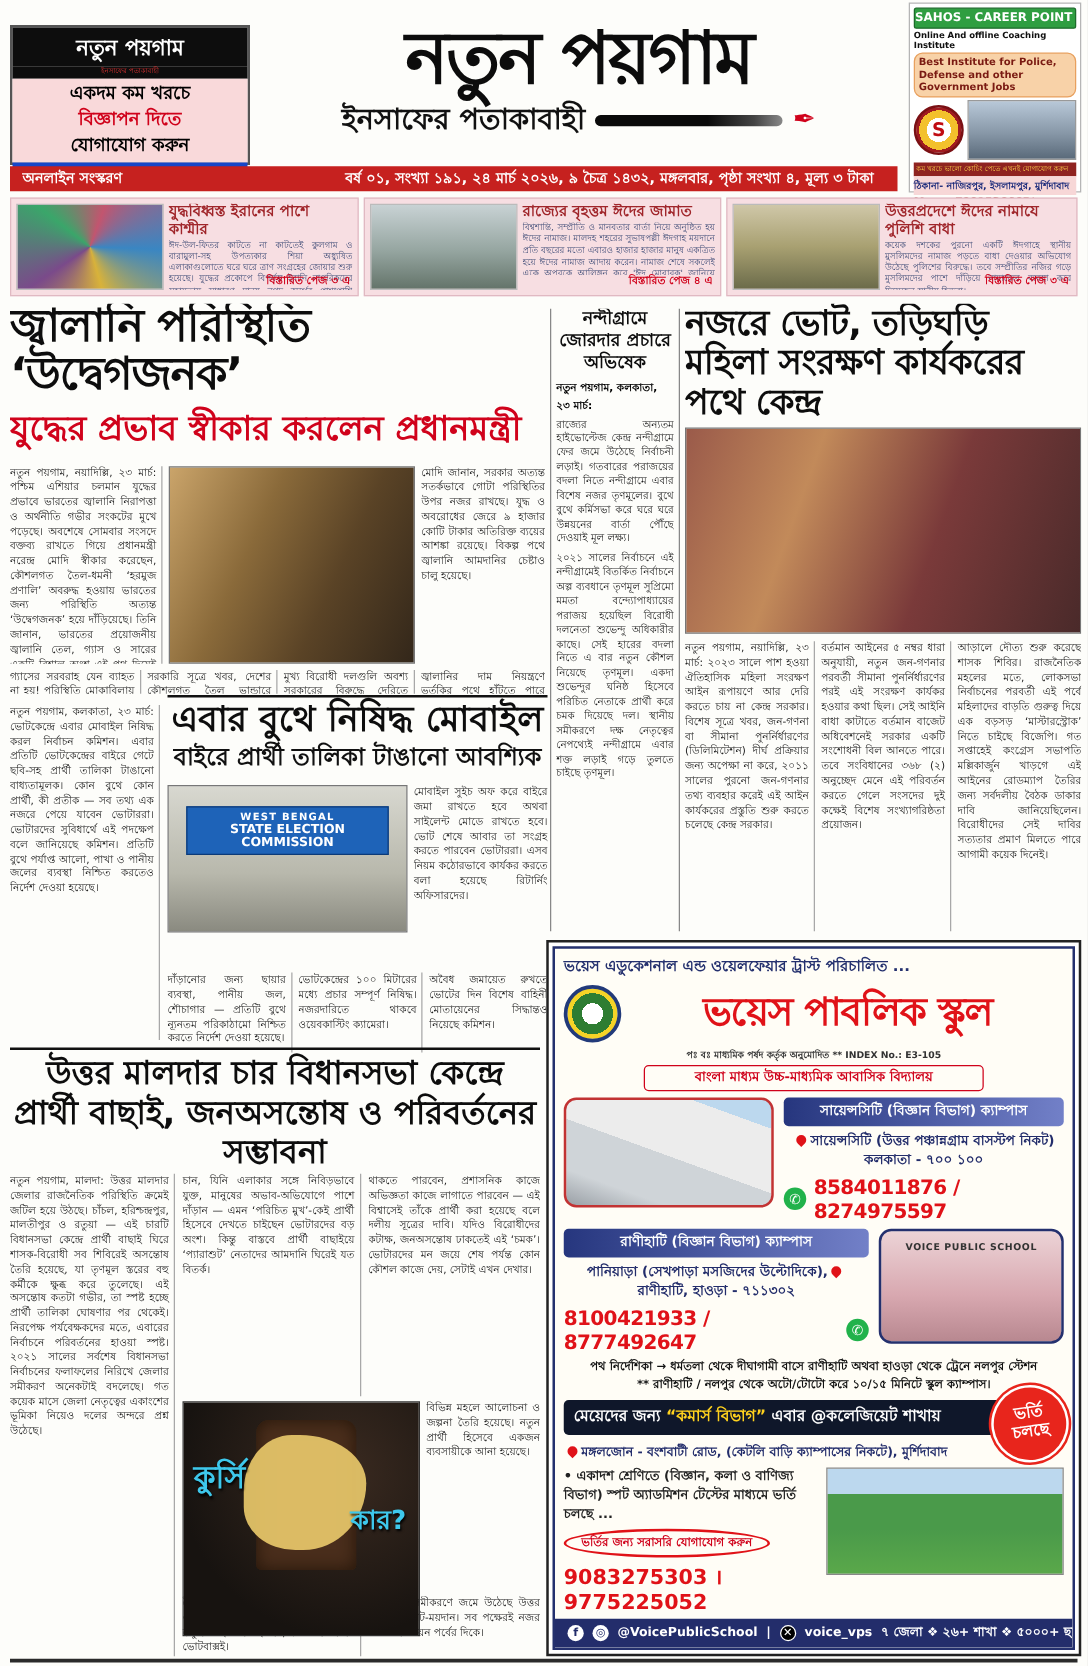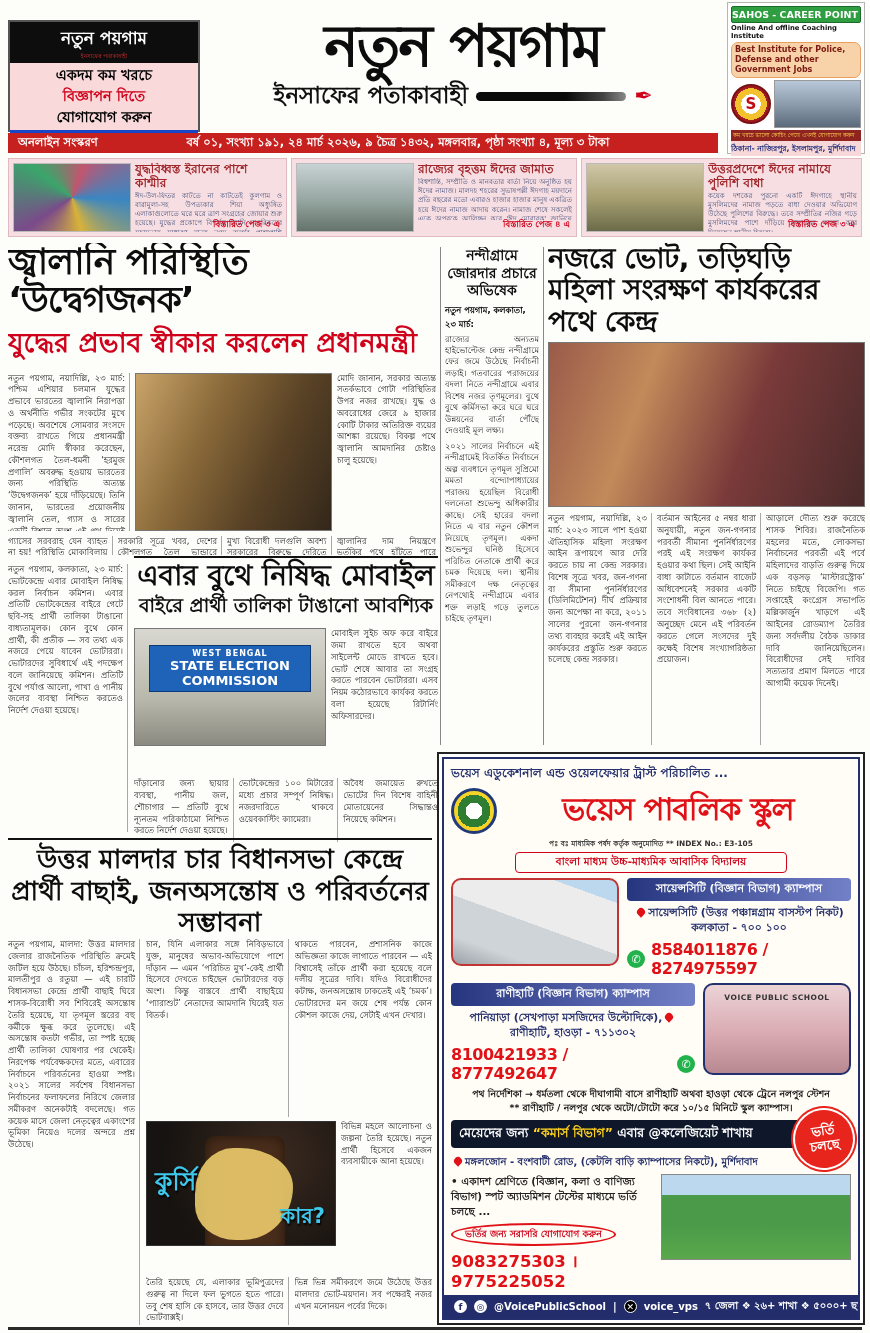--- a/index.html
+++ b/index.html
@@ -33,21 +33,21 @@
   .sa-row { display:flex; gap:3px; margin-top:2px; height:48px; align-items:center; }
   .sa-logo { width:40px; height:40px; border-radius:50%; border:2px solid #7a1014; background:radial-gradient(circle,#fff 0 38%,#f3c12c 38% 62%, #a01b20 62%); color:#c00c12; font-weight:900; font-size:15px; display:flex; align-items:center; justify-content:center; flex:none; }
   .sa-photo { flex:1; height:48px; background:linear-gradient(#b8c8d8,#8898a8 55%,#5a6a7a); border:1px solid #999; }
   .sa-strip { background:#8f2320; color:#ffd34d; font-size:5.6px; padding:1px 2px; margin-top:2px; }
   .sa-addr { background:#f7d7d7; color:#1a2a7a; font-size:7.6px; font-weight:bold; padding:1px 0; }
   .sa-mob { font-size:8.6px; font-weight:bold; color:#9c1a1a; padding-top:1px; }
 
   
   .date-bar { left:8px; top:133px; width:710px; height:20px; background:#c6211f; color:#fff; display:flex; align-items:center; }
   .db-online { font-weight:bold; font-size:11.5px; padding:0 10px; white-space:nowrap; }
-  .db-info { flex:1; text-align:center; font-weight:bold; font-size:11.5px; padding-right:30px; white-space:nowrap; }
+  .db-info { flex:1; text-align:right; font-weight:bold; font-size:11.5px; padding-right:19px; white-space:nowrap; }
 
   
   .brief { top:158px; height:79px; background:#f7dee2; border:1px solid #e0b9c2; display:flex; gap:4px; padding:4px; }
   .brief-img { width:118px; height:69px; flex:none; border:1px solid #bbb; }
   .bi-1 { background:conic-gradient(from 20deg,#c2556f,#3a86c2,#d8b23a,#7a4a8a,#3aa66a,#c2556f); }
   .bi-2 { background:linear-gradient(#c8d2d4,#95a5a0 55%,#64746a); }
   .bi-3 { background:linear-gradient(#cfc7a8,#a8a071 50%,#6b6b4a); }
   .brief-text { flex:1; position:relative; overflow:hidden; }
   .brief-headline { color:#a0262b; font-weight:bold; font-size:12px; line-height:1.15; }
   .brief-body { font-size:7px; line-height:1.32; color:#44507a; text-align:justify; height:42px; overflow:hidden; margin-top:1px; }
@@ -65,21 +65,21 @@
   
   .booth { left:8px; top:556px; width:430px; height:278px; }
   .booth-left { position:absolute; left:0; top:8px; width:120px; height:268px; }
   .booth-main { position:absolute; left:126px; top:0; width:304px; height:278px; border-top:2px solid #111; padding-top:3px; }
   .booth-headline { font-size:28px; font-weight:900; text-align:center; line-height:1.05; color:#0d0d0d; }
   .booth-subhead { font-size:19px; font-weight:800; text-align:center; color:#111; margin-top:1px; }
   .booth-row { display:flex; gap:5px; margin-top:5px; height:146px; }
   .booth-photo { width:192px; height:118px; flex:none; border:1px solid #777; background:linear-gradient(#d8d8d0,#b8b8ac 60%,#8a8a80); position:relative; }
   .wbsec-sign { background:#1e63b8; color:#fff; text-align:center; margin:16px 14px 0; padding:3px 2px; border:1px solid #0c3a78; }
   .wbsec-1 { font-size:8px; font-weight:bold; letter-spacing:1px; }
-  .wbsec-2 { font-size:13px; font-weight:bold; }
+  .wbsec-2 { font-size:10px; font-weight:bold; }
   .booth-bottom { display:flex; gap:5px; margin-top:4px; height:64px; }
   .booth-bottom > div { flex:1; }
 
   
   .nandigram { left:440px; top:247px; width:104px; height:498px; border-left:1px solid #888; border-right:1px solid #888; padding:0 4px; overflow:hidden; }
   .ng-title { font-size:14px; font-weight:800; text-align:center; line-height:1.25; color:#0d0d0d; }
   .ng-byline { font-size:8.4px; font-weight:bold; margin-top:4px; }
   .ng-body { margin-top:2px; font-size:8.2px; }
 
   
@@ -92,21 +92,21 @@
   
   .malda { left:8px; top:838px; width:424px; height:487px; border-top:2px solid #111; padding-top:4px; overflow:hidden; }
   .md-headline { font-size:26px; font-weight:900; text-align:center; line-height:1.22; color:#0d0d0d; }
   .md-byline { font-size:14px; font-weight:800; margin:4px 0 2px 12px; color:#111; }
   .md-cols { display:flex; gap:6px; height:392px; }
   .md-col1 { width:132px; flex:none; }
   .md-right { flex:1; position:relative; }
   .md-row1 { display:flex; gap:6px; height:178px; }
   .md-row1 > div { flex:1; }
   .md-row2 { display:flex; gap:5px; height:152px; margin-top:4px; }
-  .kursi { width:190px; height:125px; flex:none; background:radial-gradient(circle at 68% 30%,#3a2a20,#171310 72%); position:relative; overflow:hidden; border:1px solid #333; }
+  .kursi { width:190px; height:188px; flex:none; background:radial-gradient(circle at 68% 30%,#3a2a20,#171310 72%); position:relative; overflow:hidden; border:1px solid #333; }
   .kursi-chair { position:absolute; left:58px; top:14px; width:80px; height:120px; background:#4a2e1c; border-radius:10px 10px 4px 4px; box-shadow:inset 0 0 14px #241509; }
   .kursi-map { position:absolute; left:48px; top:26px; width:98px; height:92px; background:#e8c86a; border-radius:42% 58% 55% 45% / 52% 45% 62% 40%; opacity:.92; }
   .kursi-w1 { position:absolute; left:8px; top:40px; color:#3ec8ec; font-size:25px; font-weight:900; text-shadow:1px 2px 2px #000; }
   .kursi-w2 { position:absolute; right:10px; top:78px; color:#3ec8ec; font-size:21px; font-weight:900; text-shadow:1px 2px 2px #000; }
   .md-side { flex:1; }
   .md-row3 { display:flex; gap:6px; height:50px; margin-top:4px; }
   .md-row3 > div { flex:1; }
 
   
   .school-ad { left:437px; top:752px; width:428px; height:573px; border:2px solid #222; background:#fff; padding:3px; }

